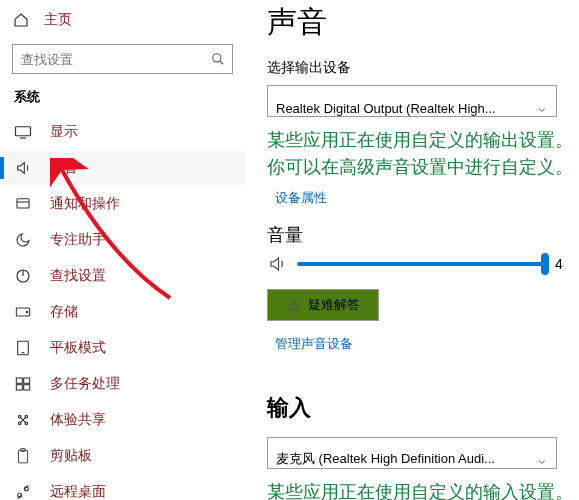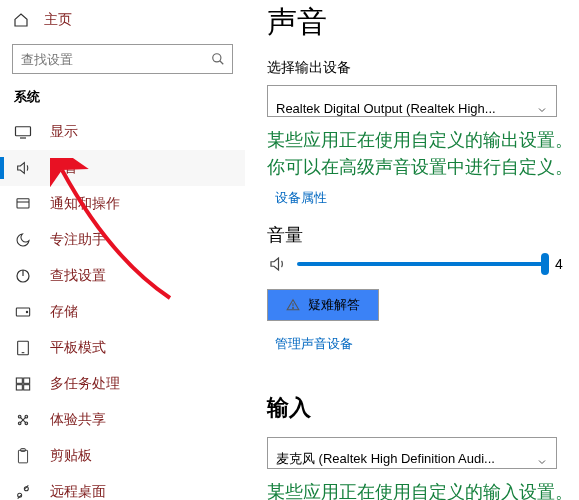--- a/index.html
+++ b/index.html
@@ -94,21 +94,21 @@
     flex: 1; height: 4px; background: #0078d4; position: relative; border-radius:2px;
   }
   .slider-thumb {
     position: absolute; right: -4px; top: 50%; transform: translateY(-50%);
     width: 8px; height: 22px; background: #0078d4; border-radius: 4px;
   }
   .vol-value { font-size: 14px; min-width: 18px; text-align:left; }
   .btn {
     display: inline-flex; align-items: center; gap: 8px;
     height: 32px; padding: 0 18px;
-    border: 1px solid #999; background: #3b82f6;
+    border: 1px solid #999; background: #4d7c0f;
     font-size: 13px; cursor: pointer;
     margin-bottom: 14px;
   }
   .warn-icon { color:#555; }
   .section-title { font-size: 22px; margin: 24px 0 14px 0; }
   
   .red-arrow {
     position: absolute;
     left: 50px; top: 158px;
     pointer-events: none;

